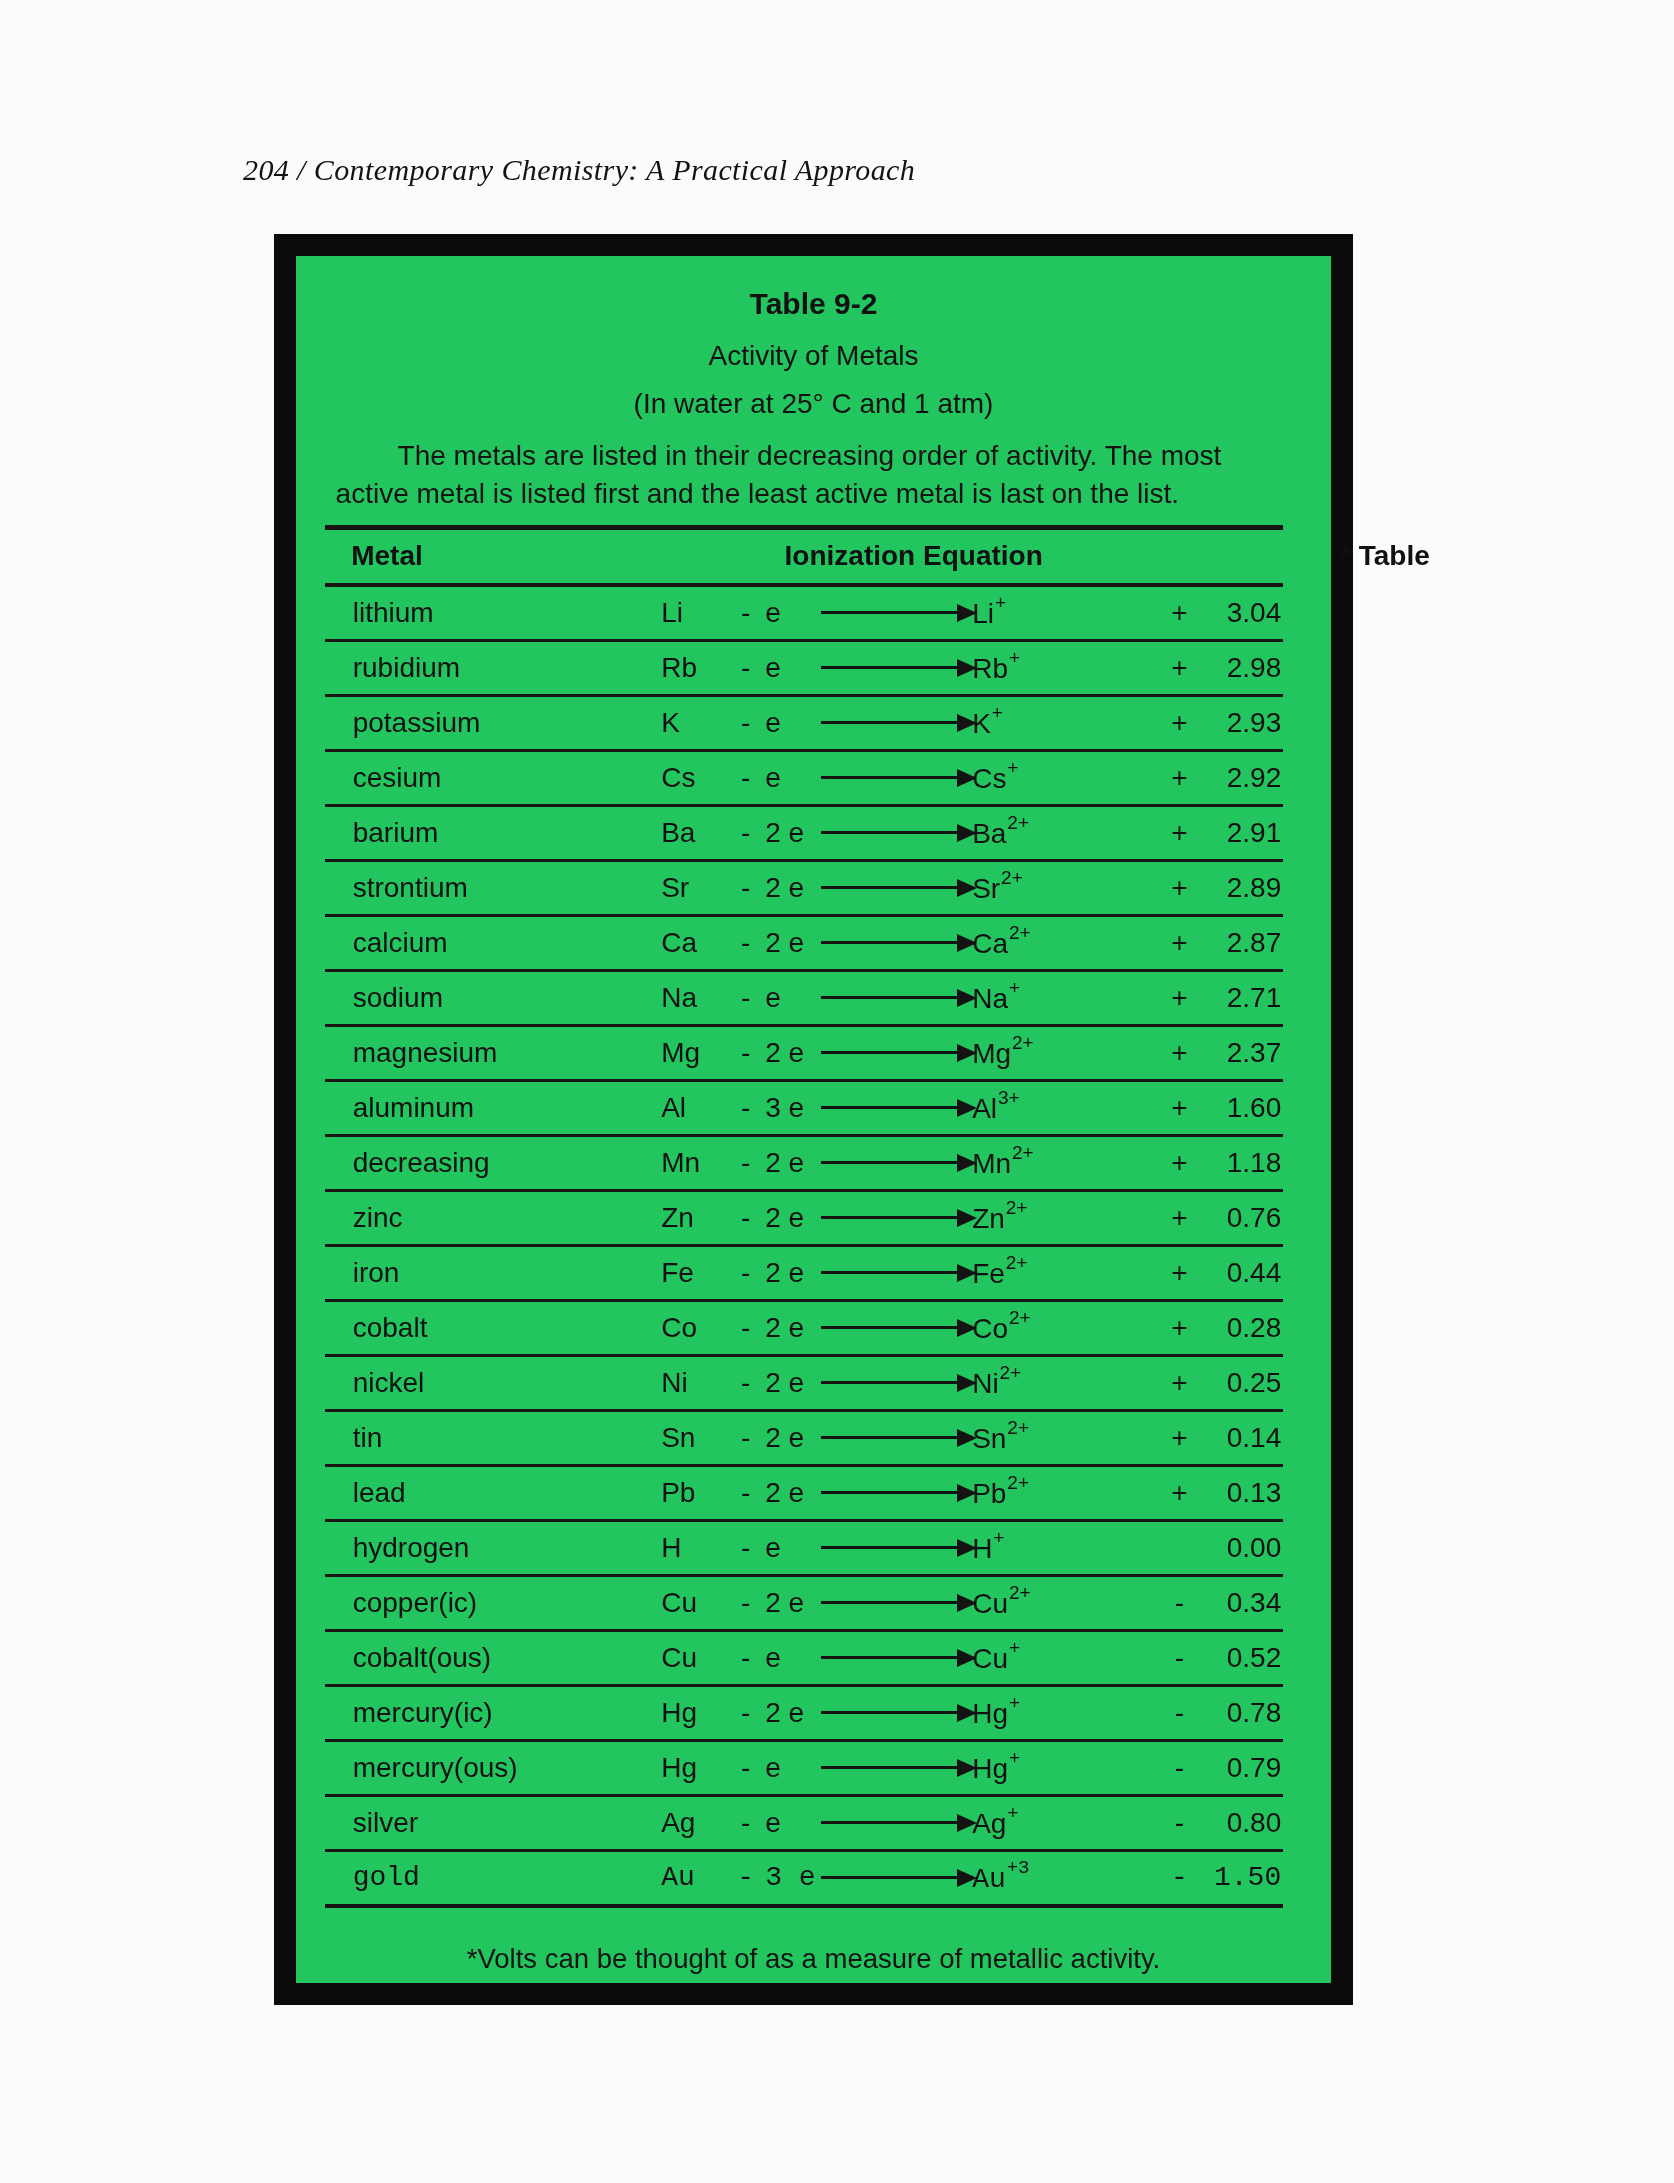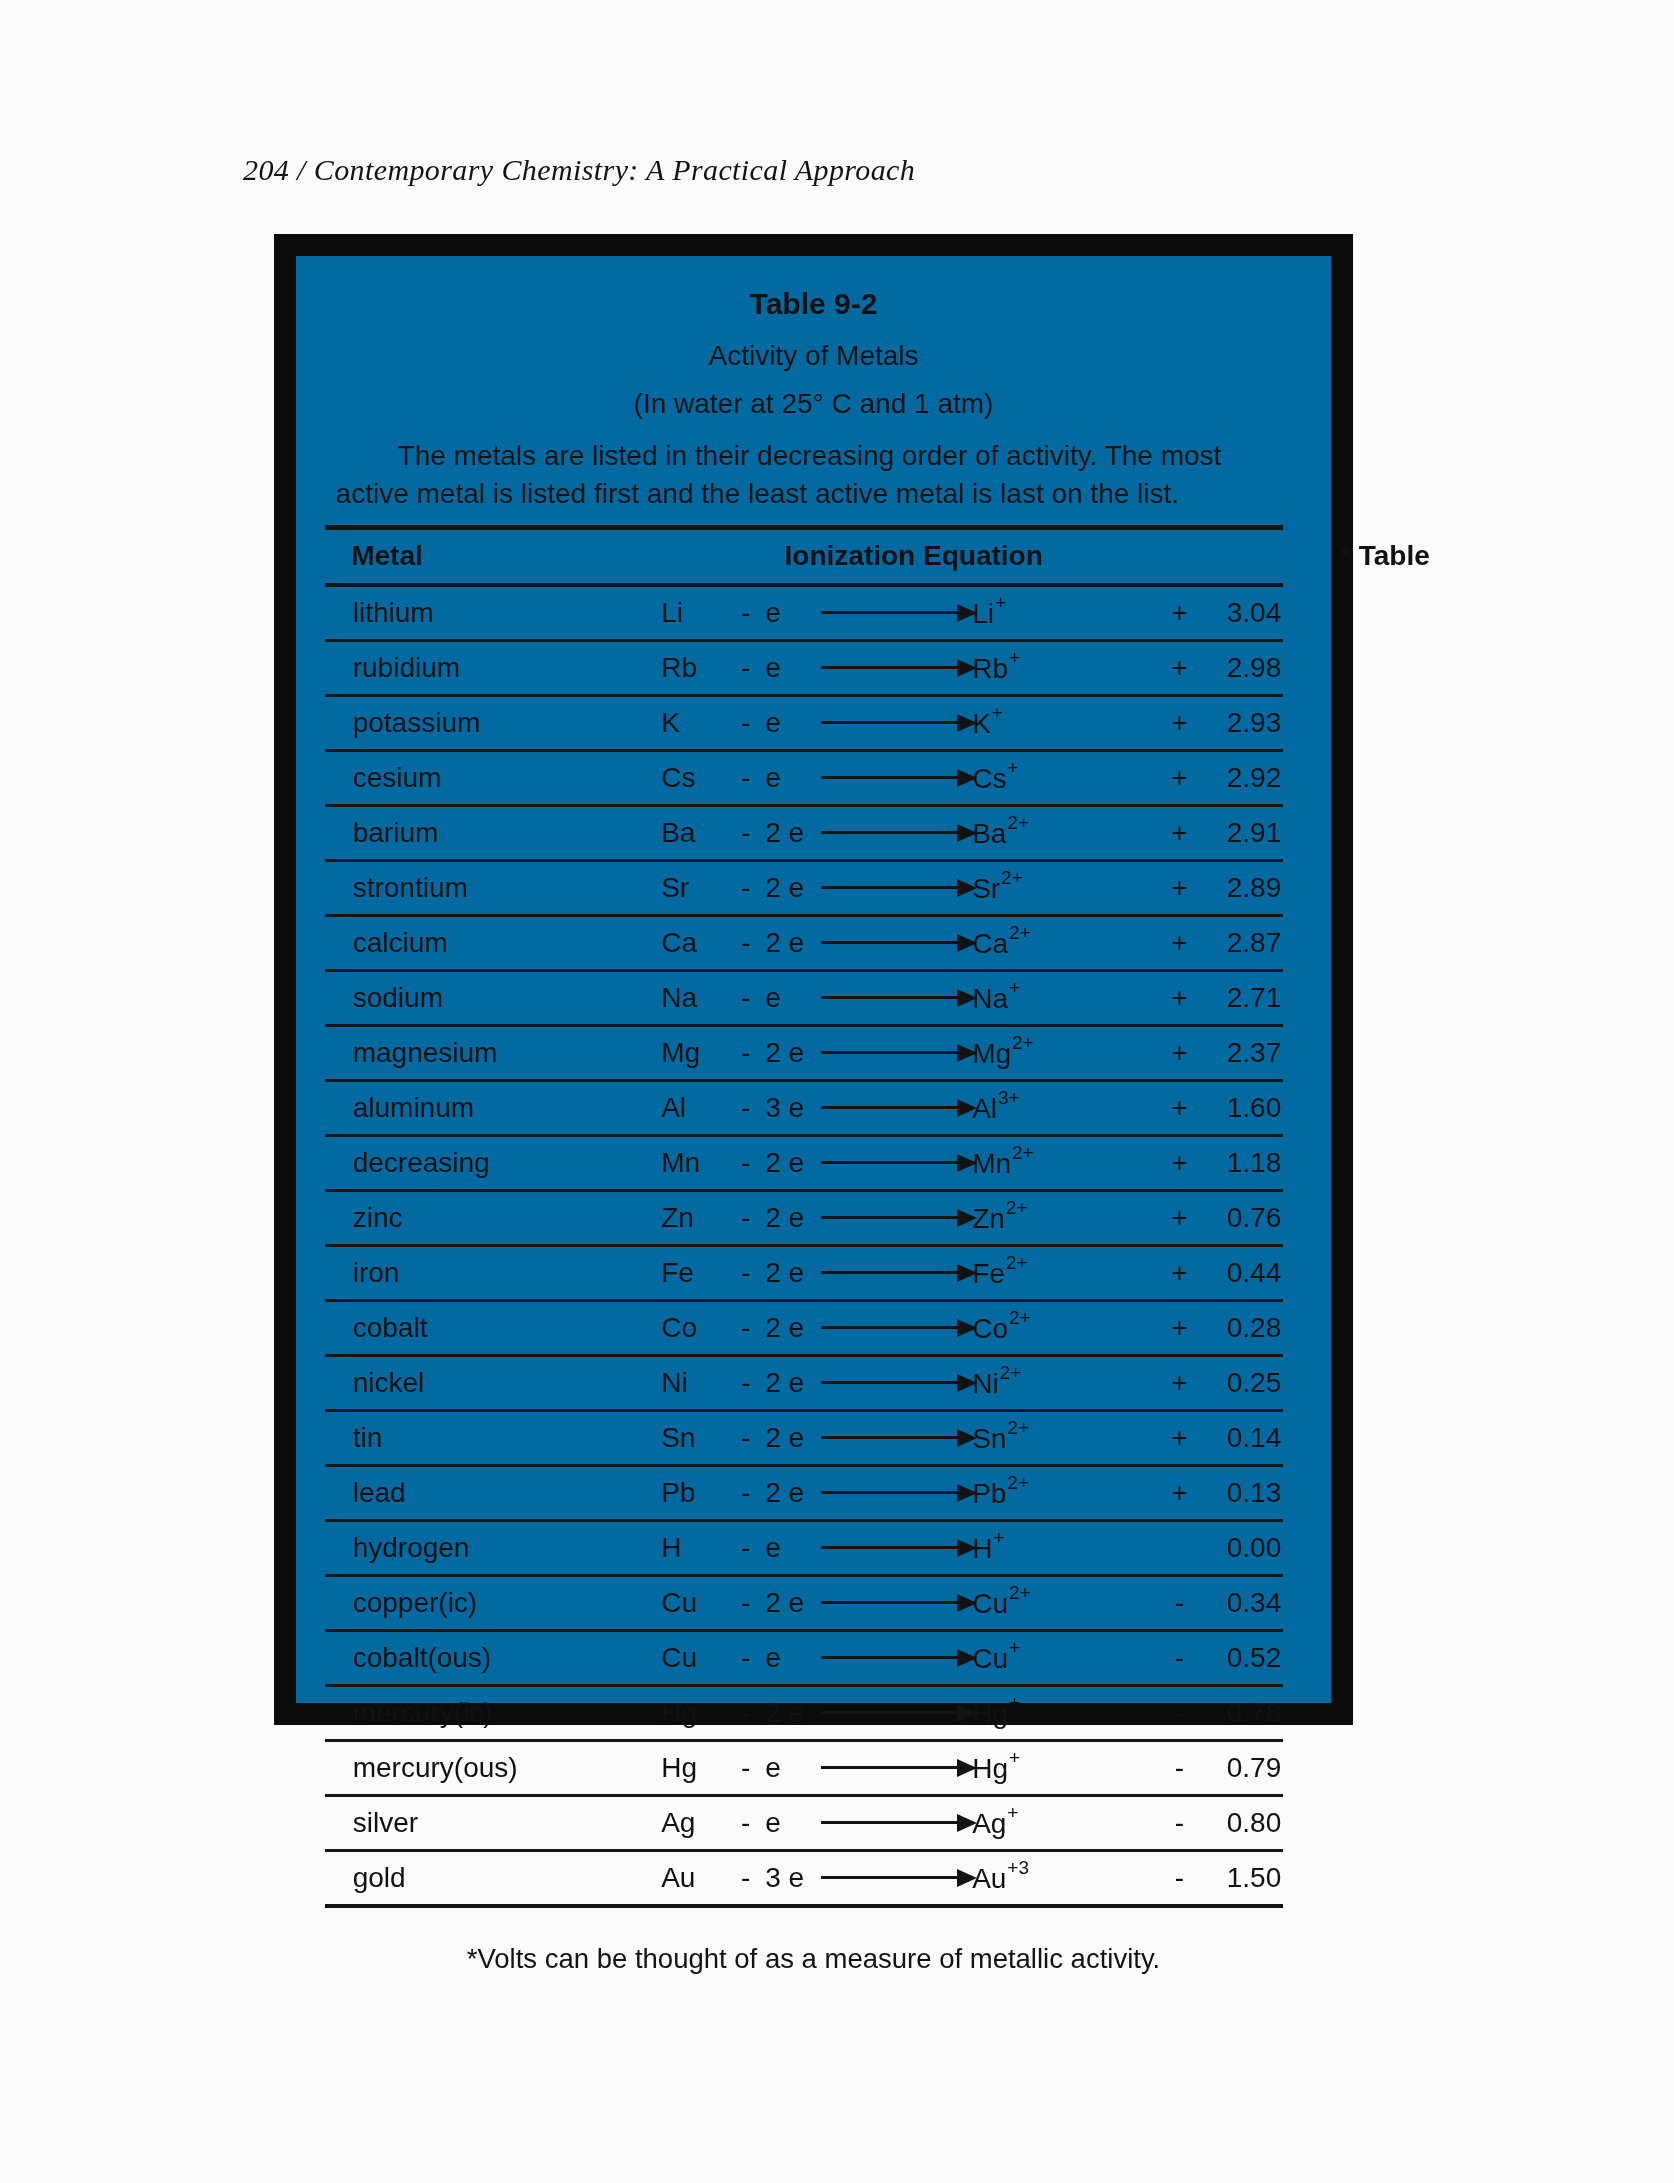--- a/index.html
+++ b/index.html
@@ -27,24 +27,24 @@
     font-size: 30px;
     letter-spacing: 0.4px;
     color: #131313;
     white-space: nowrap;
   }
   .frame {
     position: absolute;
     top: 234px;
     left: 274px;
     width: 1079px;
-    height: 1491px;
+    height: 1771px;
     box-sizing: border-box;
     border: 22.4px solid #0b0b0b;
-    background: #0369a1;
+    background: #22c55e;
   }
   .frame-inner {
     box-sizing: border-box;
     width: 100%;
     height: 100%;
     padding: 26px 20.6px 0 20.6px;
   }
   .t-title {
     text-align: center;
     font-size: 30px;
@@ -100,21 +100,21 @@
     grid-column: 7 / 9;
     text-align: right;
     padding-right: 3.4px;
     white-space: nowrap;
   }
   .row {
     height: 52px;
     border-bottom: 3.4px solid #161616;
     font-size: 28px;
   }
-  .row:last-of-type { border-bottom: 4.3px solid #141414; }
+  .row:last-of-type { border-bottom: 4.3px solid #141414; font-family: Liberation Mono, monospace; }
   .c-name  { padding-left: 27.5px; white-space: nowrap; }
   .c-sym   { white-space: nowrap; }
   .c-minus { text-align: center; }
   .c-el    { white-space: nowrap; }
   .c-arrow {
     display: flex;
     align-items: center;
     padding: 0 12px 0 3.4px;
   }
   .c-arrow .shaft {

